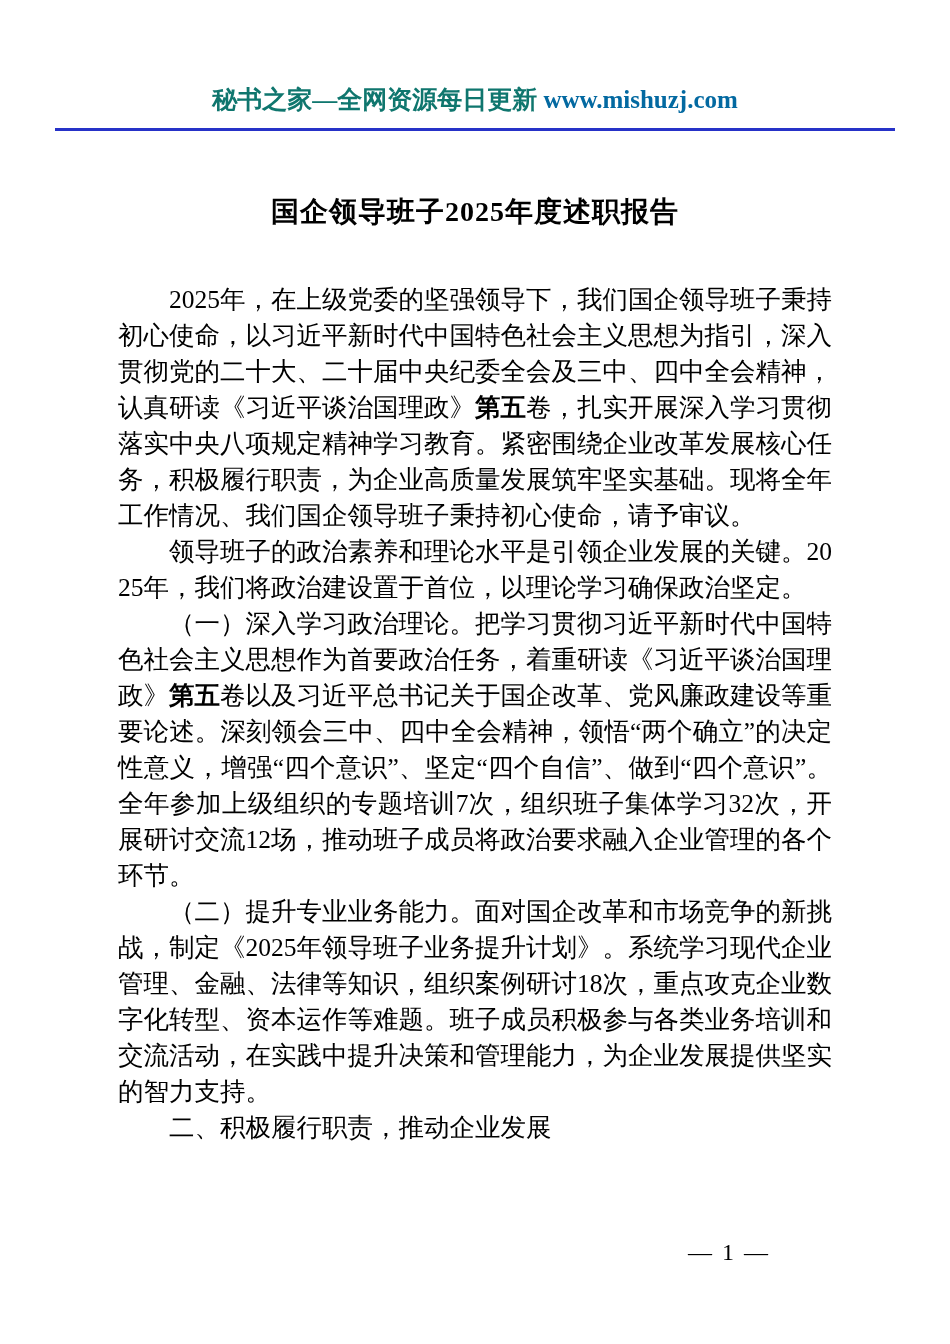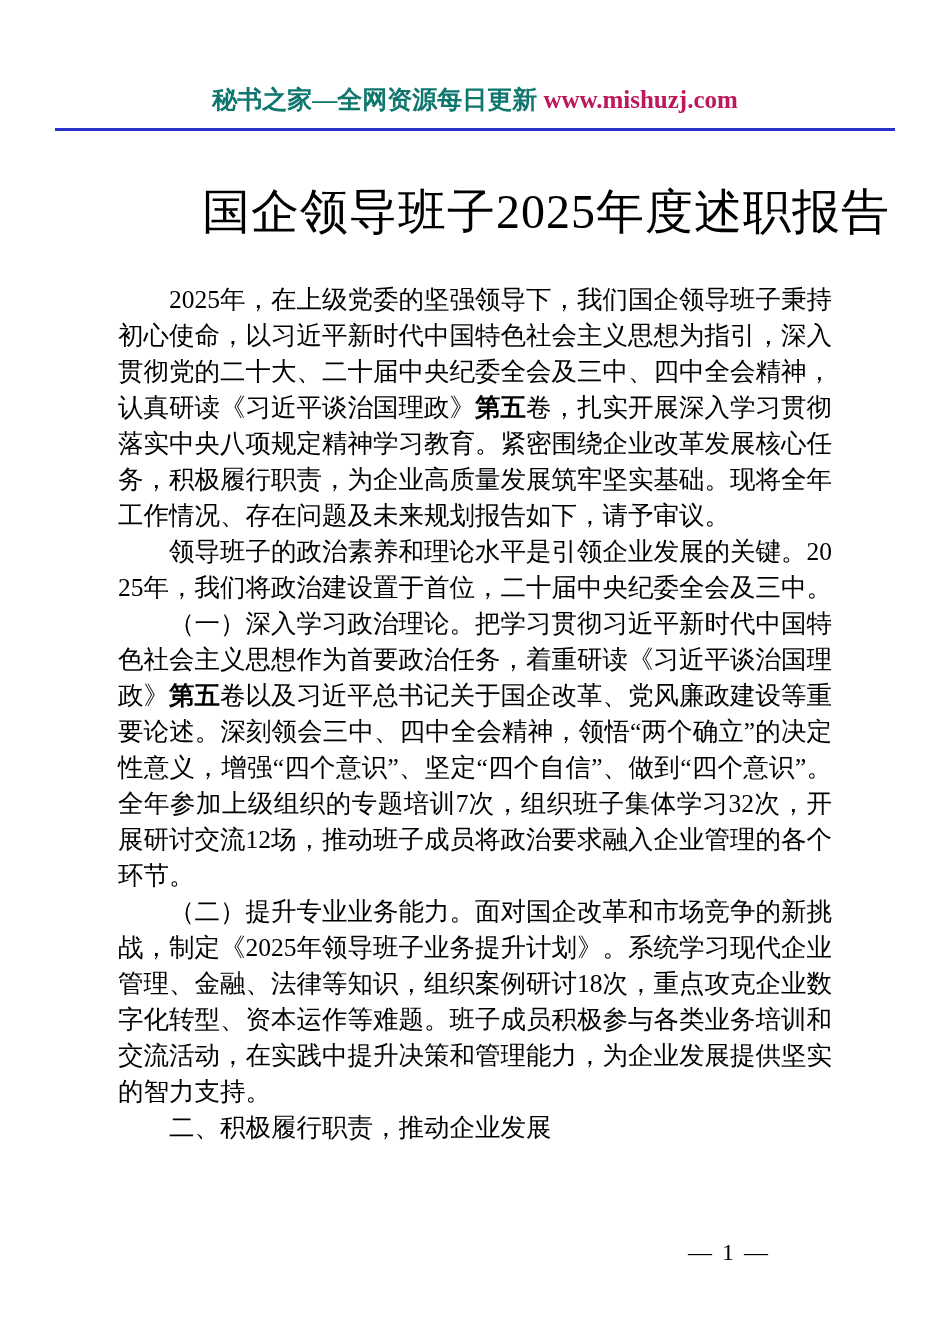--- a/index.html
+++ b/index.html
@@ -36,24 +36,24 @@
     text-decoration: none;
     cursor: pointer;
   }
   .header-rule {
     height: 3px;
     background: #2632c8;
     margin: 12px 55px 0 55px;
   }
   .doc-title {
     margin: 55px 60px 0 60px;
-    text-align: right;
-    font-size: 48px;
+    text-align: center;
+    font-size: 28px;
     line-height: 52px;
-    font-weight: normal;
+    font-weight: bold;
     letter-spacing: 1px;
   }
   .doc-body {
     margin-top: 44px;
     padding: 0 118px;
     font-size: 25.5px;
     line-height: 36px;
     text-align: justify;
   }
   .para {
@@ -72,30 +72,30 @@
     line-height: 28px;
     letter-spacing: 2px;
   }
 </style>
 </head>
 <body>
 
 <div class="page">
 
   <div class="site-header">
-    <span class="red-text" style="color: #0f766e;">秘书之家—全网资源每日更新 </span><a class="site-url" style="color: #be185d;">www.mishuzj.com</a>
+    <span class="red-text" style="color: #0f766e;">秘书之家—全网资源每日更新 </span><a class="site-url" style="color: #0369a1;">www.mishuzj.com</a>
   </div>
 
   <div class="header-rule" style="background: rgb(38, 50, 200);"></div>
 
   <h1 class="doc-title">国企领导班子2025年度述职报告</h1>
 
   <div class="doc-body">
-      <p class="para body"><span>2025年，在上级党委的坚强领导下，我们国企领导班子秉持初心使命，以习近平新时代中国特色社会主义思想为指引，深入贯彻党的二十大、二十届中央纪委全会及三中、四中全会精神，认真研读《习近平谈治国理政》</span><b>第五</b><span>卷，扎实开展深入学习贯彻落实中央八项规定精神学习教育。紧密围绕企业改革发展核心任务，积极履行职责，为企业高质量发展筑牢坚实基础。现将全年工作情况、存在问题及未来规划报告如下，请予审议。</span></p>
-      <p class="para body"><span>领导班子的政治素养和理论水平是引领企业发展的关键。2025年，我们将政治建设置于首位，二十届中央纪委全会及三中。</span></p>
+      <p class="para body"><span>2025年，在上级党委的坚强领导下，我们国企领导班子秉持初心使命，以习近平新时代中国特色社会主义思想为指引，深入贯彻党的二十大、二十届中央纪委全会及三中、四中全会精神，认真研读《习近平谈治国理政》</span><b>第五</b><span>卷，扎实开展深入学习贯彻落实中央八项规定精神学习教育。紧密围绕企业改革发展核心任务，积极履行职责，为企业高质量发展筑牢坚实基础。现将全年工作情况、我们国企领导班子秉持初心使命，请予审议。</span></p>
+      <p class="para body"><span>领导班子的政治素养和理论水平是引领企业发展的关键。2025年，我们将政治建设置于首位，以理论学习确保政治坚定。</span></p>
       <p class="para body"><span>（一）深入学习政治理论。把学习贯彻习近平新时代中国特色社会主义思想作为首要政治任务，着重研读《习近平谈治国理政》</span><b>第五</b><span>卷以及习近平总书记关于国企改革、党风廉政建设等重要论述。深刻领会三中、四中全会精神，领悟“两个确立”的决定性意义，增强“四个意识”、坚定“四个自信”、做到“四个意识”。全年参加上级组织的专题培训7次，组织班子集体学习32次，开展研讨交流12场，推动班子成员将政治要求融入企业管理的各个环节。</span></p>
       <p class="para body"><span>（二）提升专业业务能力。面对国企改革和市场竞争的新挑战，制定《2025年领导班子业务提升计划》。系统学习现代企业管理、金融、法律等知识，组织案例研讨18次，重点攻克企业数字化转型、资本运作等难题。班子成员积极参与各类业务培训和交流活动，在实践中提升决策和管理能力，为企业发展提供坚实的智力支持。</span></p>
       <p class="para heading"><span>二、积极履行职责，推动企业发展</span></p>
     </div>
 
   <div class="page-footer">
     <span>— 1 —</span>
   </div>
 
 </div>

